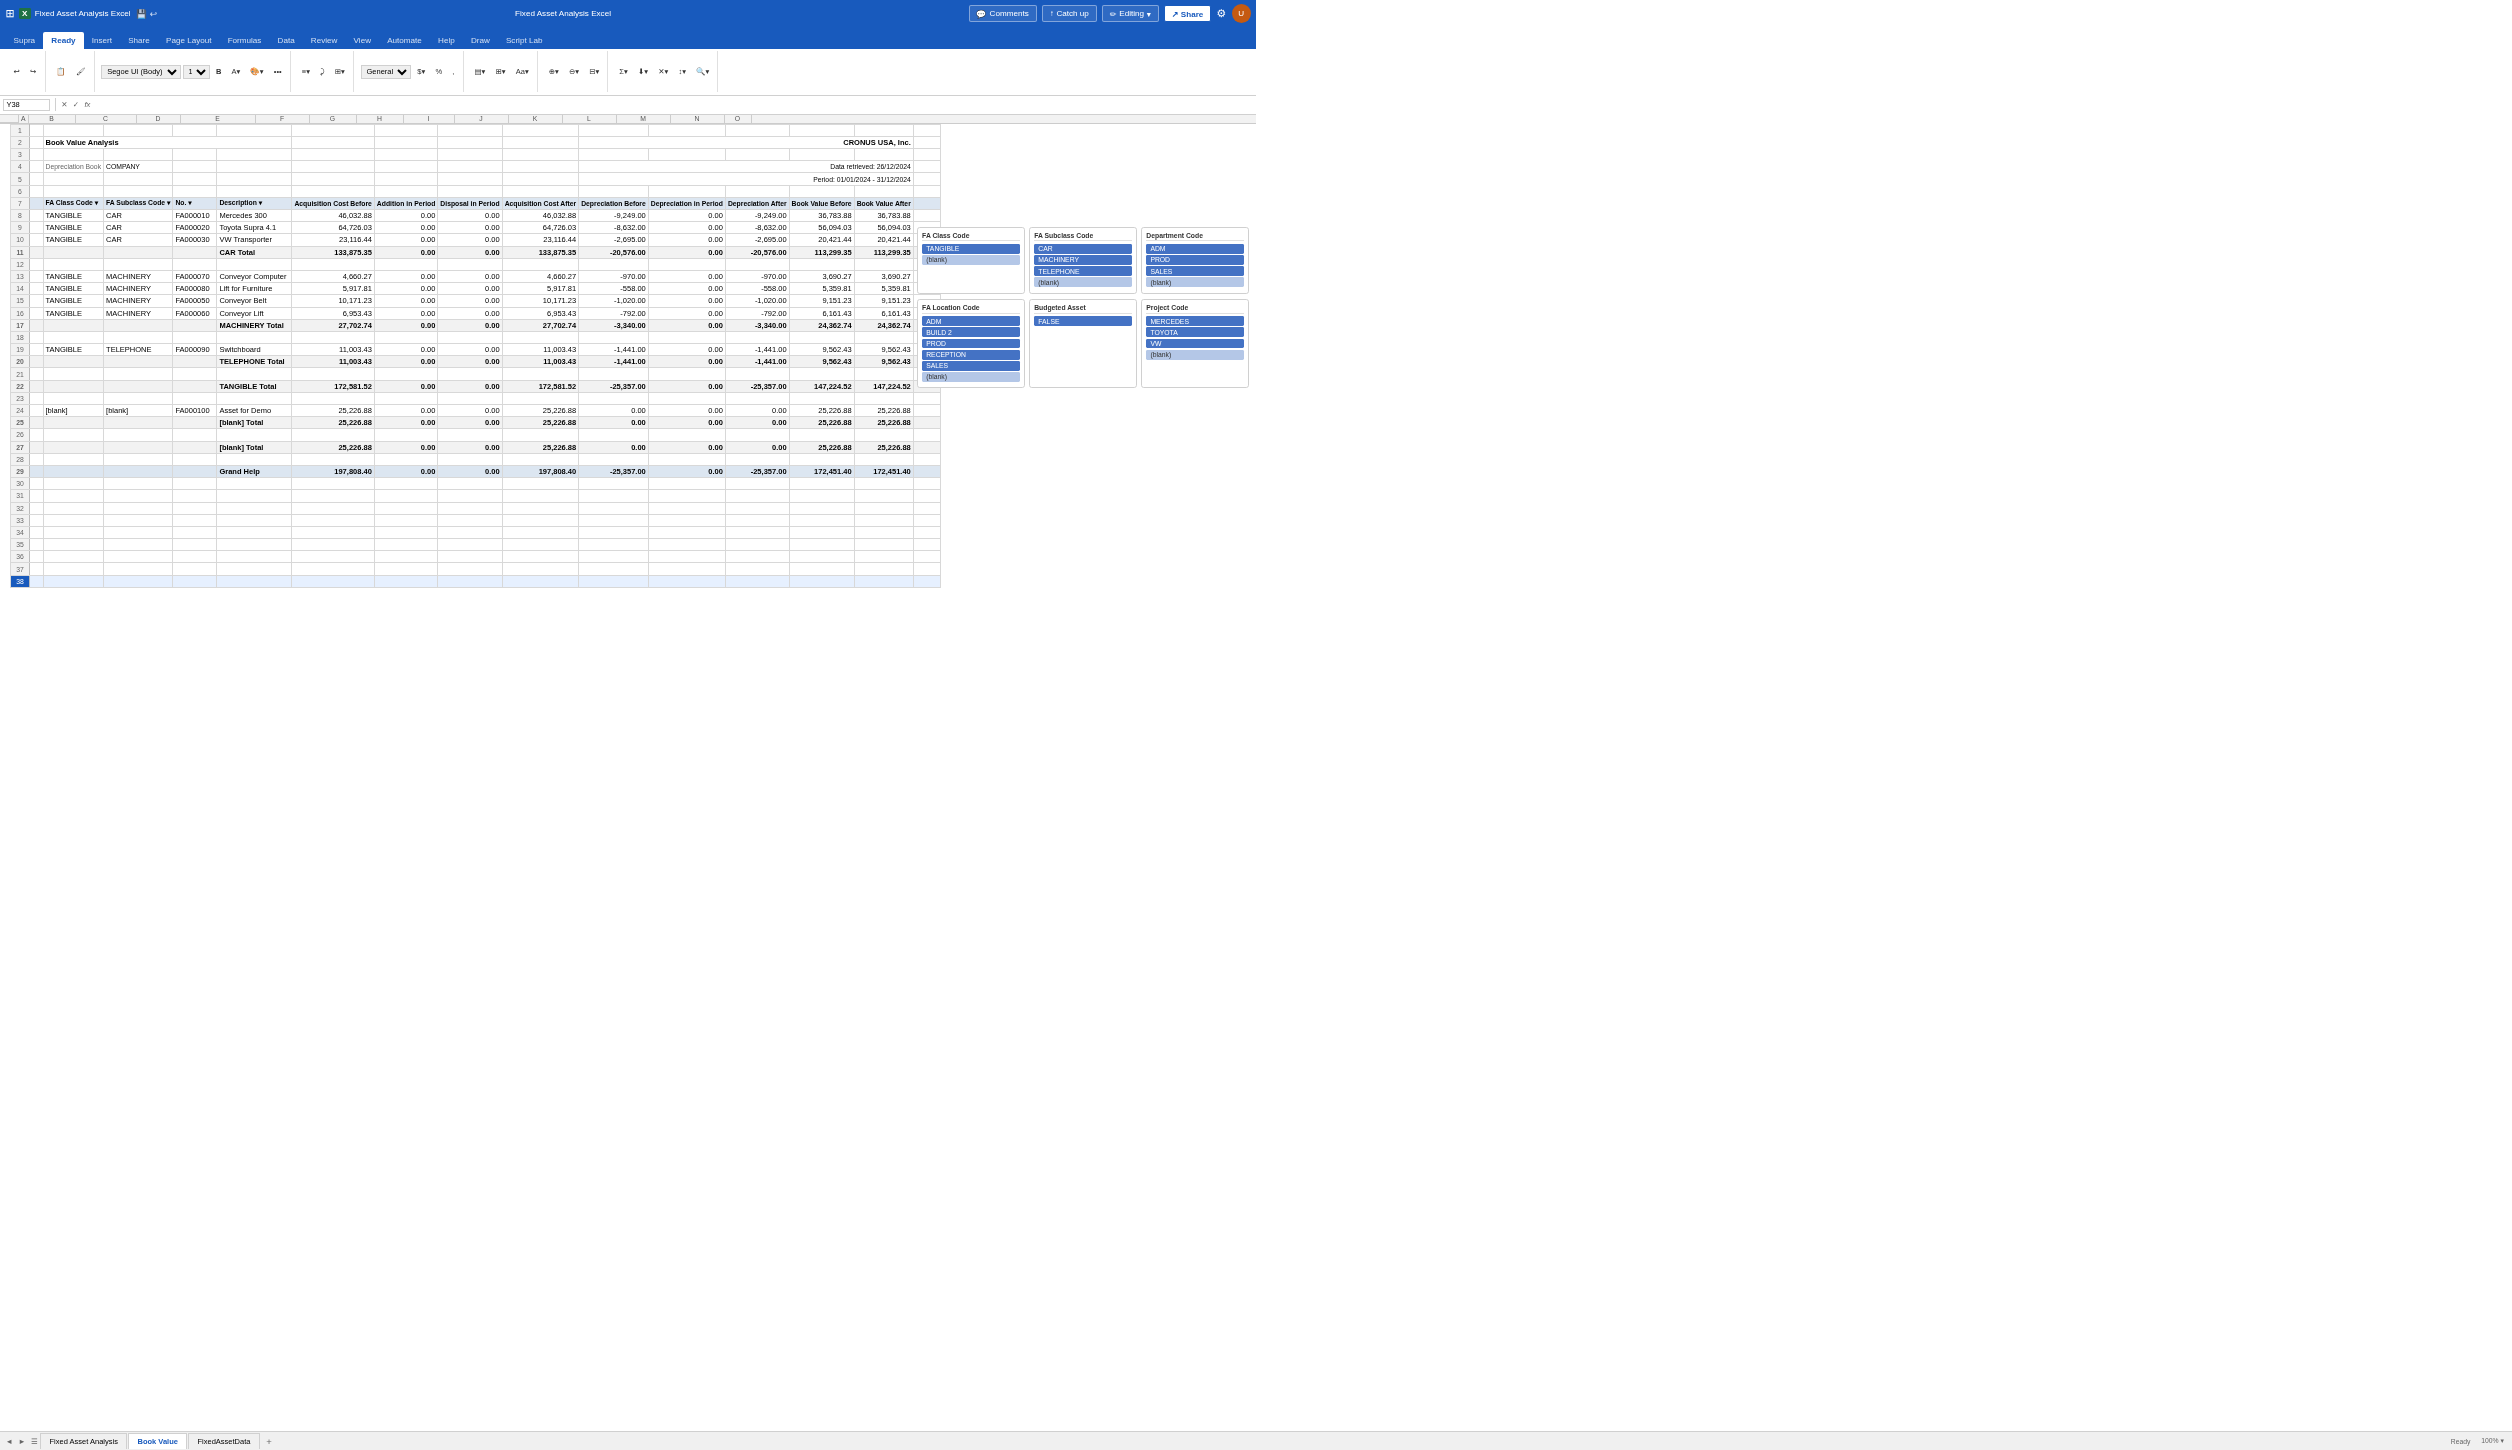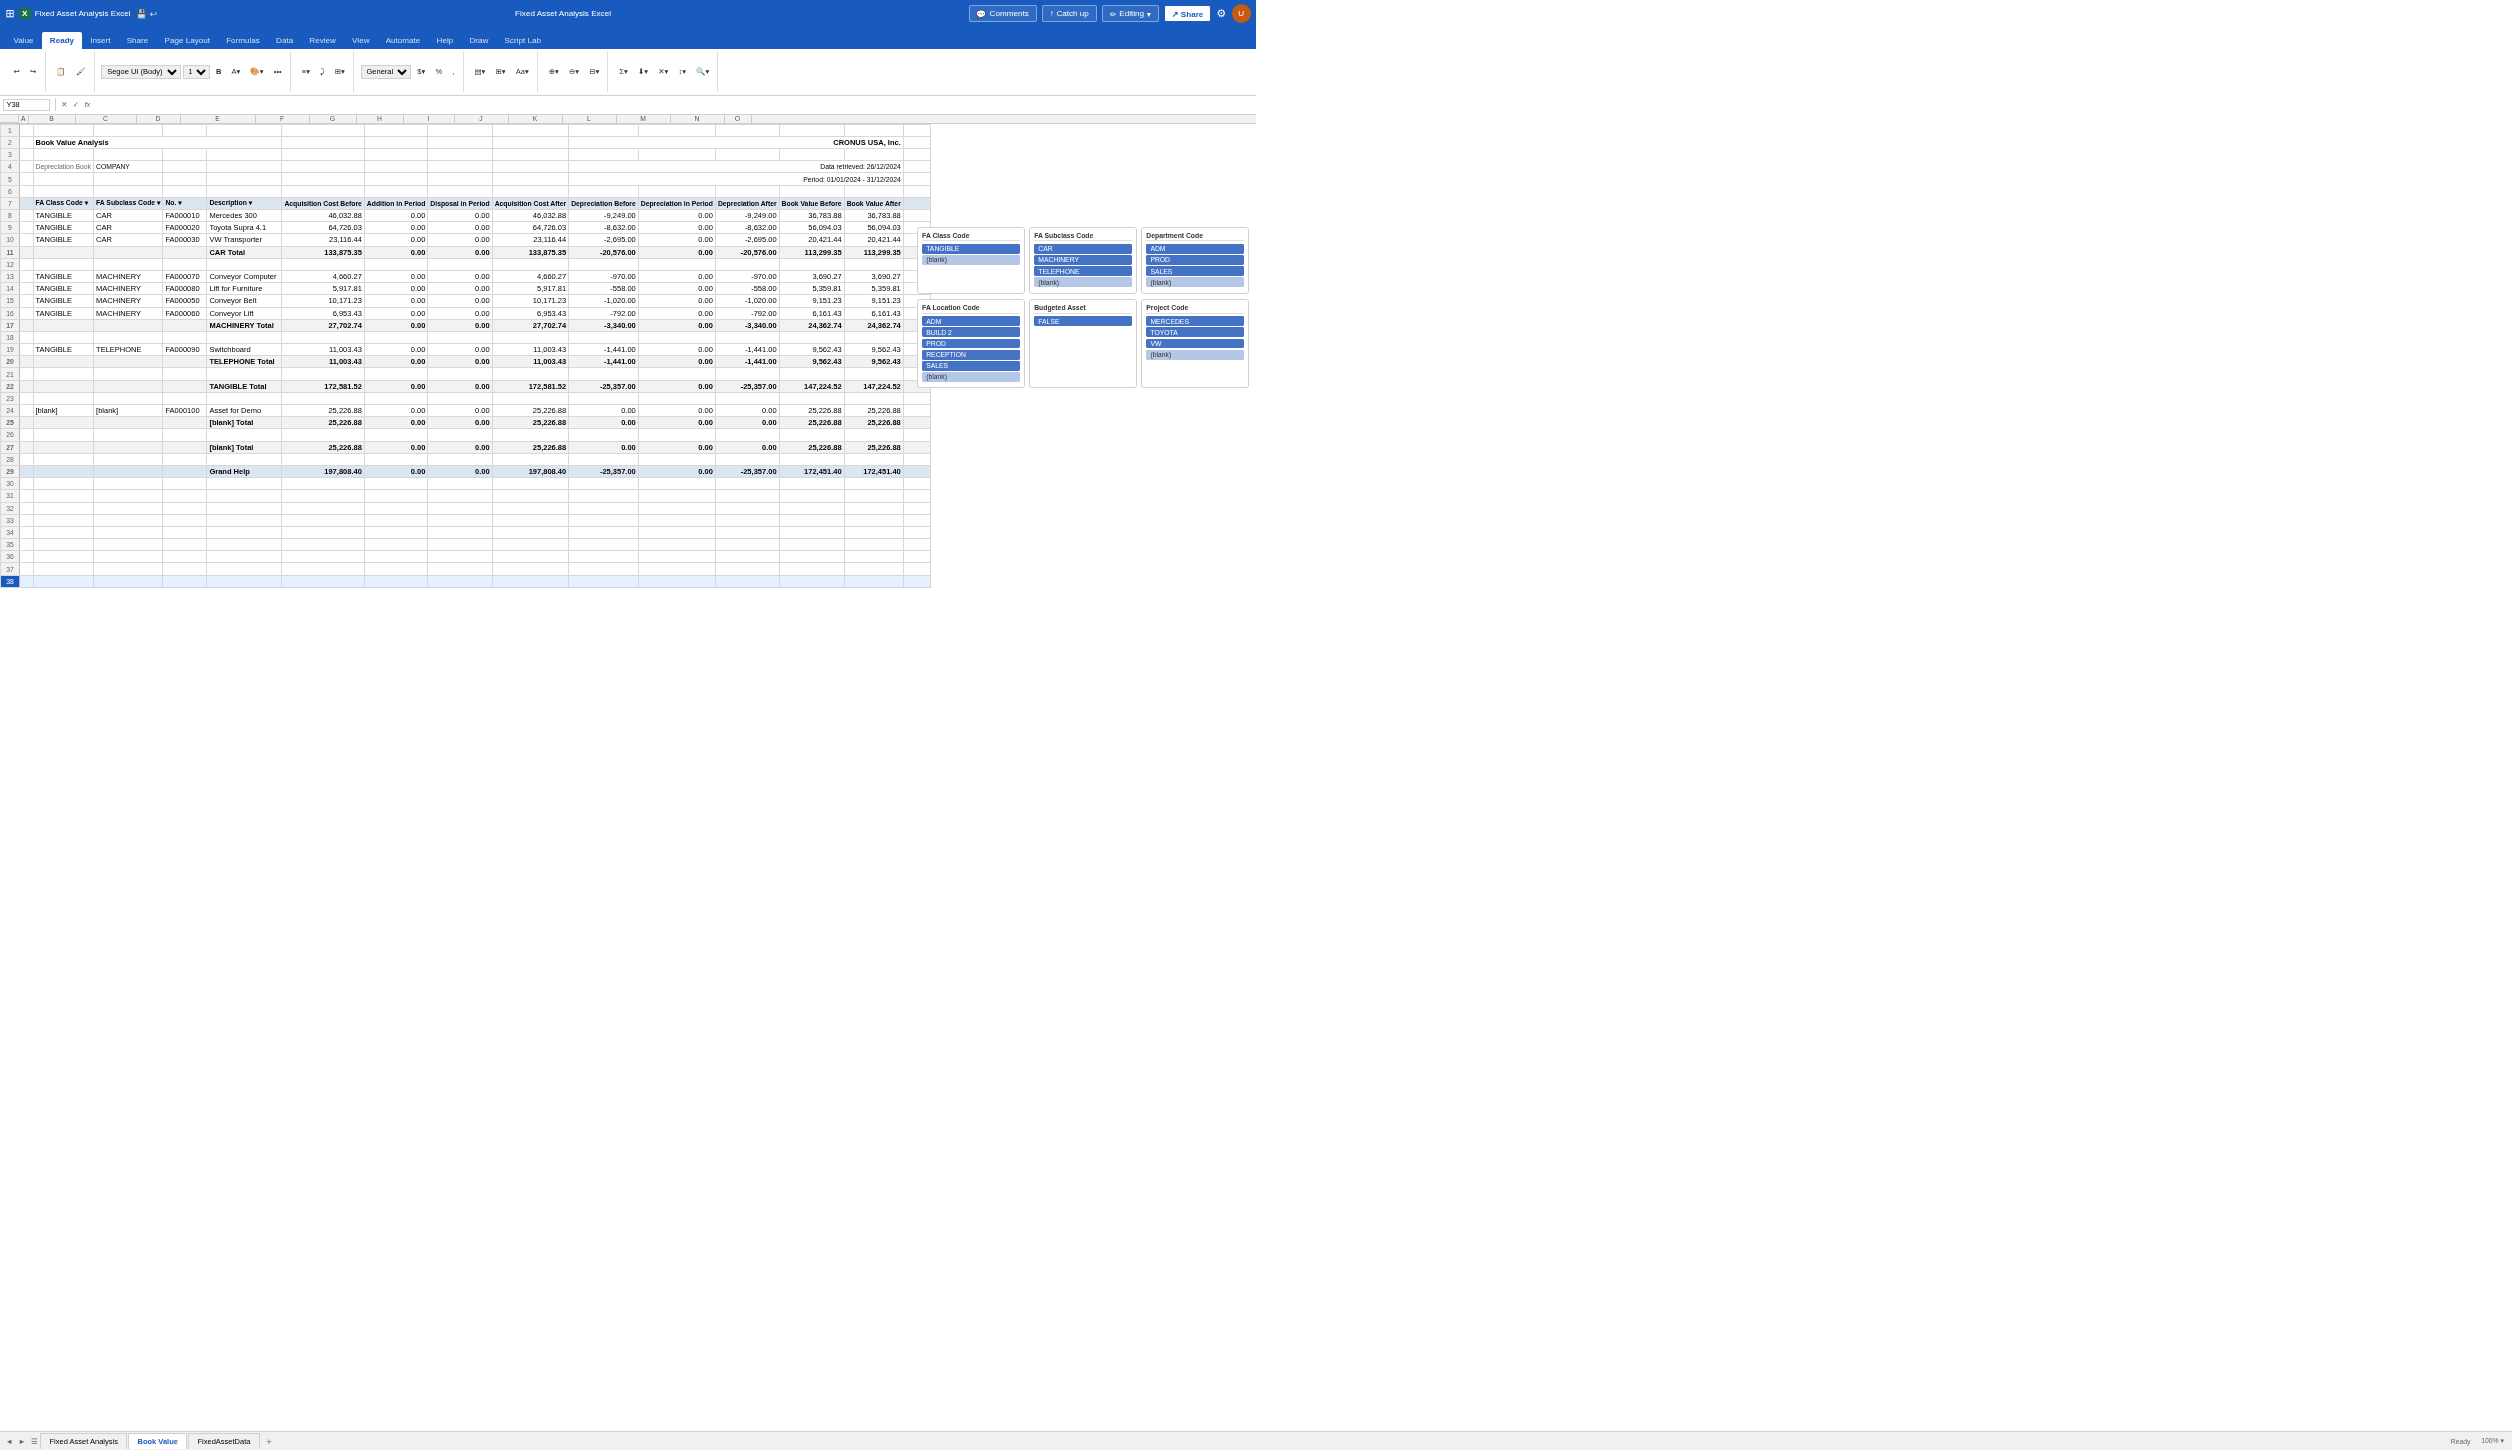--- a/index.html
+++ b/index.html
@@ -162,20 +162,21 @@
       padding: 2.7px 6.8px;
       font-size: 8.1px;
       cursor: pointer;
       font-weight: 600;
     }
     
     .grid-table {
       border-collapse: collapse;
       font-size: 7.5px;
       table-layout: fixed;
+      margin-left: 10px;
     }
     .grid-table td {
       border: 0.7px solid #d8d8d8;
       padding: 0.7px 2px;
       height: 12.2px;
       overflow: hidden;
       white-space: nowrap;
     }
     .grid-table .rn {
       background: #f2f2f2;
@@ -237,21 +238,21 @@
     <button class="share-btn">
       <span>↗</span>
       <span>Share</span>
     </button>
     <div style="color:white;font-size:10.8px;">⚙</div>
     <div style="width:19px;height:19px;border-radius:50%;background:#c55a11;display:flex;align-items:center;justify-content:center;color:white;font-size:8.1px;">U</div>
   </div>
 </div>
 
 <div id="ribbon-tabs">
-  <div class="ribbon-tab">Value</div>
+  <div class="ribbon-tab">Supra</div>
   <div class="ribbon-tab active">Ready</div>
   <div class="ribbon-tab">Insert</div>
   <div class="ribbon-tab">Share</div>
   <div class="ribbon-tab">Page Layout</div>
   <div class="ribbon-tab">Formulas</div>
   <div class="ribbon-tab">Data</div>
   <div class="ribbon-tab">Review</div>
   <div class="ribbon-tab">View</div>
   <div class="ribbon-tab">Automate</div>
   <div class="ribbon-tab">Help</div>

